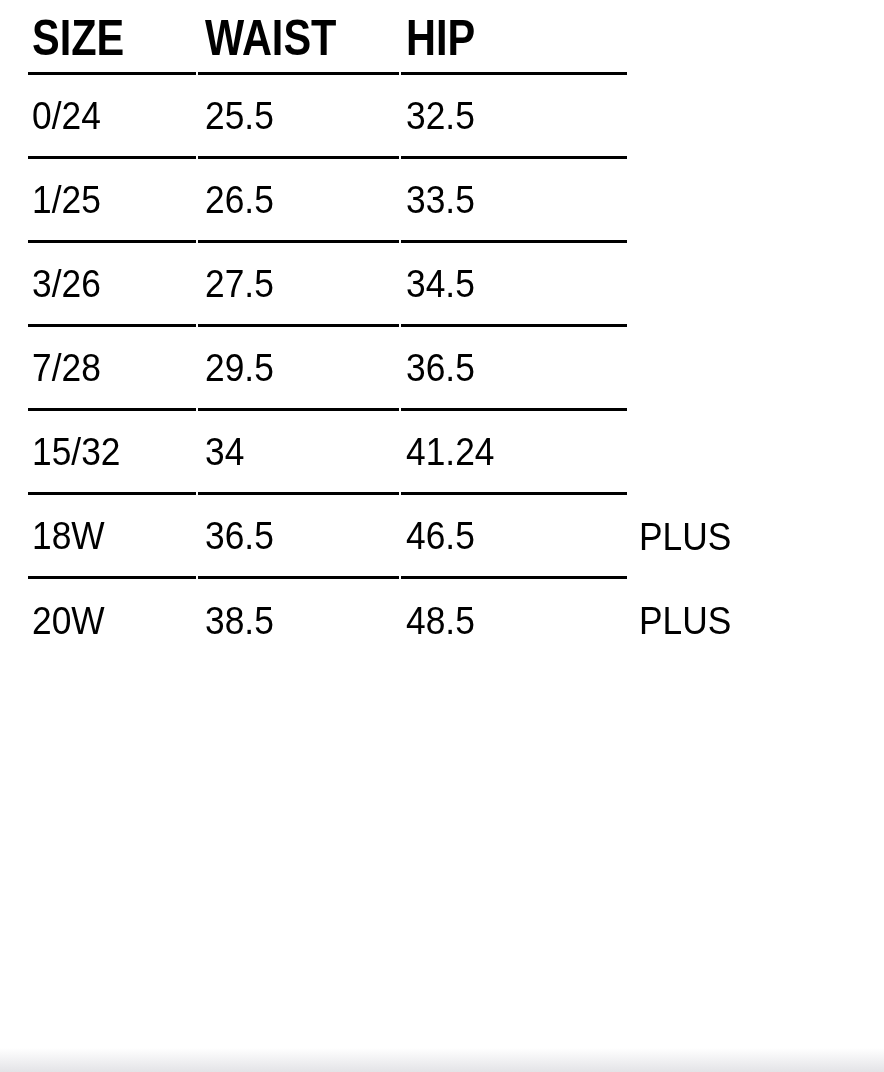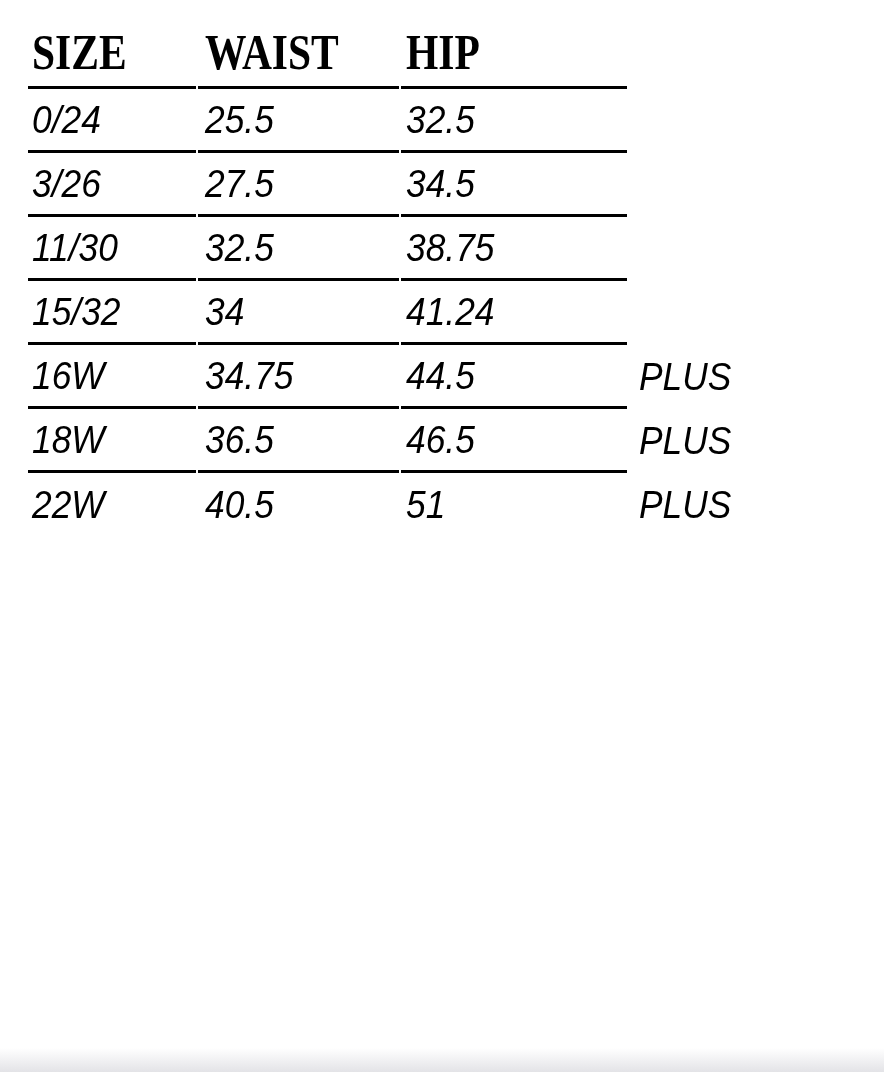--- a/index.html
+++ b/index.html
@@ -30,36 +30,34 @@
   col.c4 { width: 233px; }
   th, td {
     box-sizing: border-box;
     border-bottom: 3px solid #000000;
     white-space: nowrap;
     text-align: left;
     overflow: visible;
     color: #000000;
   }
   th {
-    height: 89px;
+    height: 75px;
     vertical-align: bottom;
     padding: 0 0 9px 4px;
     font-size: 50px;
     font-weight: 700;
     line-height: 1;
-    font-family: Liberation Serif, serif;
   }
   td {
-    height: 64px;
+    height: 84px;
     vertical-align: middle;
     padding: 0 0 0 4px;
     font-size: 38px;
     font-weight: 400;
     line-height: 1;
-    font-style: italic;
   }
   th:nth-child(2), td:nth-child(2) { padding-left: 7px; margin-top: 33px; }
   th:nth-child(3), td:nth-child(3) { padding-left: 5px; }
   th:nth-child(4), td:nth-child(4) { padding-left: 10px; }
 
   
   thead th:nth-child(4) { border-bottom: none; }
   
   tbody tr:nth-child(-n+8) td:nth-child(4) { border-bottom: none; }
   
@@ -118,113 +116,113 @@
       <span class="cell-txt">25.5</span>
     </td>
     <td>
       <span class="cell-txt">32.5</span>
     </td>
     <td>
       <span class="cell-txt"></span>
     </td>
   </tr>
 
+  <tr>
+    <td>
+      <span class="cell-txt">1/25</span>
+    </td>
+    <td>
+      <span class="cell-txt">26.5</span>
+    </td>
+    <td>
+      <span class="cell-txt">33.5</span>
+    </td>
+    <td>
+      <span class="cell-txt"></span>
+    </td>
+  </tr>
 
   <tr>
     <td>
       <span class="cell-txt">3/26</span>
     </td>
     <td>
       <span class="cell-txt">27.5</span>
     </td>
     <td>
       <span class="cell-txt">34.5</span>
     </td>
     <td>
       <span class="cell-txt"></span>
     </td>
   </tr>
 
 
-
-
-  <tr>
-    <td>
-      <span class="cell-txt">11/30</span>
-    </td>
-    <td>
-      <span class="cell-txt">32.5</span>
-    </td>
-    <td>
-      <span class="cell-txt">38.75</span>
-    </td>
-    <td>
-      <span class="cell-txt"></span>
-    </td>
-  </tr>
+  <tr>
+    <td>
+      <span class="cell-txt">7/28</span>
+    </td>
+    <td>
+      <span class="cell-txt">29.5</span>
+    </td>
+    <td>
+      <span class="cell-txt">36.5</span>
+    </td>
+    <td>
+      <span class="cell-txt"></span>
+    </td>
+  </tr>
+
+
 
 
   <tr>
     <td>
       <span class="cell-txt">15/32</span>
     </td>
     <td>
       <span class="cell-txt">34</span>
     </td>
     <td>
       <span class="cell-txt">41.24</span>
     </td>
     <td>
       <span class="cell-txt"></span>
     </td>
   </tr>
 
 
-  <tr>
-    <td>
-      <span class="cell-txt">16W</span>
-    </td>
-    <td>
-      <span class="cell-txt">34.75</span>
-    </td>
-    <td>
-      <span class="cell-txt">44.5</span>
+
+  <tr>
+    <td>
+      <span class="cell-txt">18W</span>
+    </td>
+    <td>
+      <span class="cell-txt">36.5</span>
+    </td>
+    <td>
+      <span class="cell-txt">46.5</span>
     </td>
     <td>
       <span class="cell-txt">PLUS</span>
     </td>
   </tr>
 
   <tr>
     <td>
-      <span class="cell-txt">18W</span>
-    </td>
-    <td>
-      <span class="cell-txt">36.5</span>
-    </td>
-    <td>
-      <span class="cell-txt">46.5</span>
+      <span class="cell-txt">20W</span>
+    </td>
+    <td>
+      <span class="cell-txt">38.5</span>
+    </td>
+    <td>
+      <span class="cell-txt">48.5</span>
     </td>
     <td>
       <span class="cell-txt">PLUS</span>
     </td>
   </tr>
 
-
-  <tr>
-    <td>
-      <span class="cell-txt">22W</span>
-    </td>
-    <td>
-      <span class="cell-txt">40.5</span>
-    </td>
-    <td>
-      <span class="cell-txt">51</span>
-    </td>
-    <td>
-      <span class="cell-txt">PLUS</span>
-    </td>
-  </tr>
 
 </tbody>
 </table>
 
 <div class="bottom-fade"></div>
 
 </body></html>

